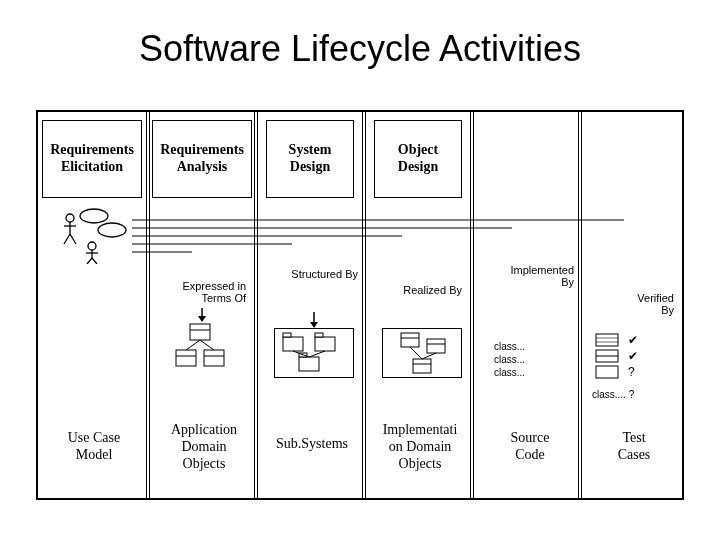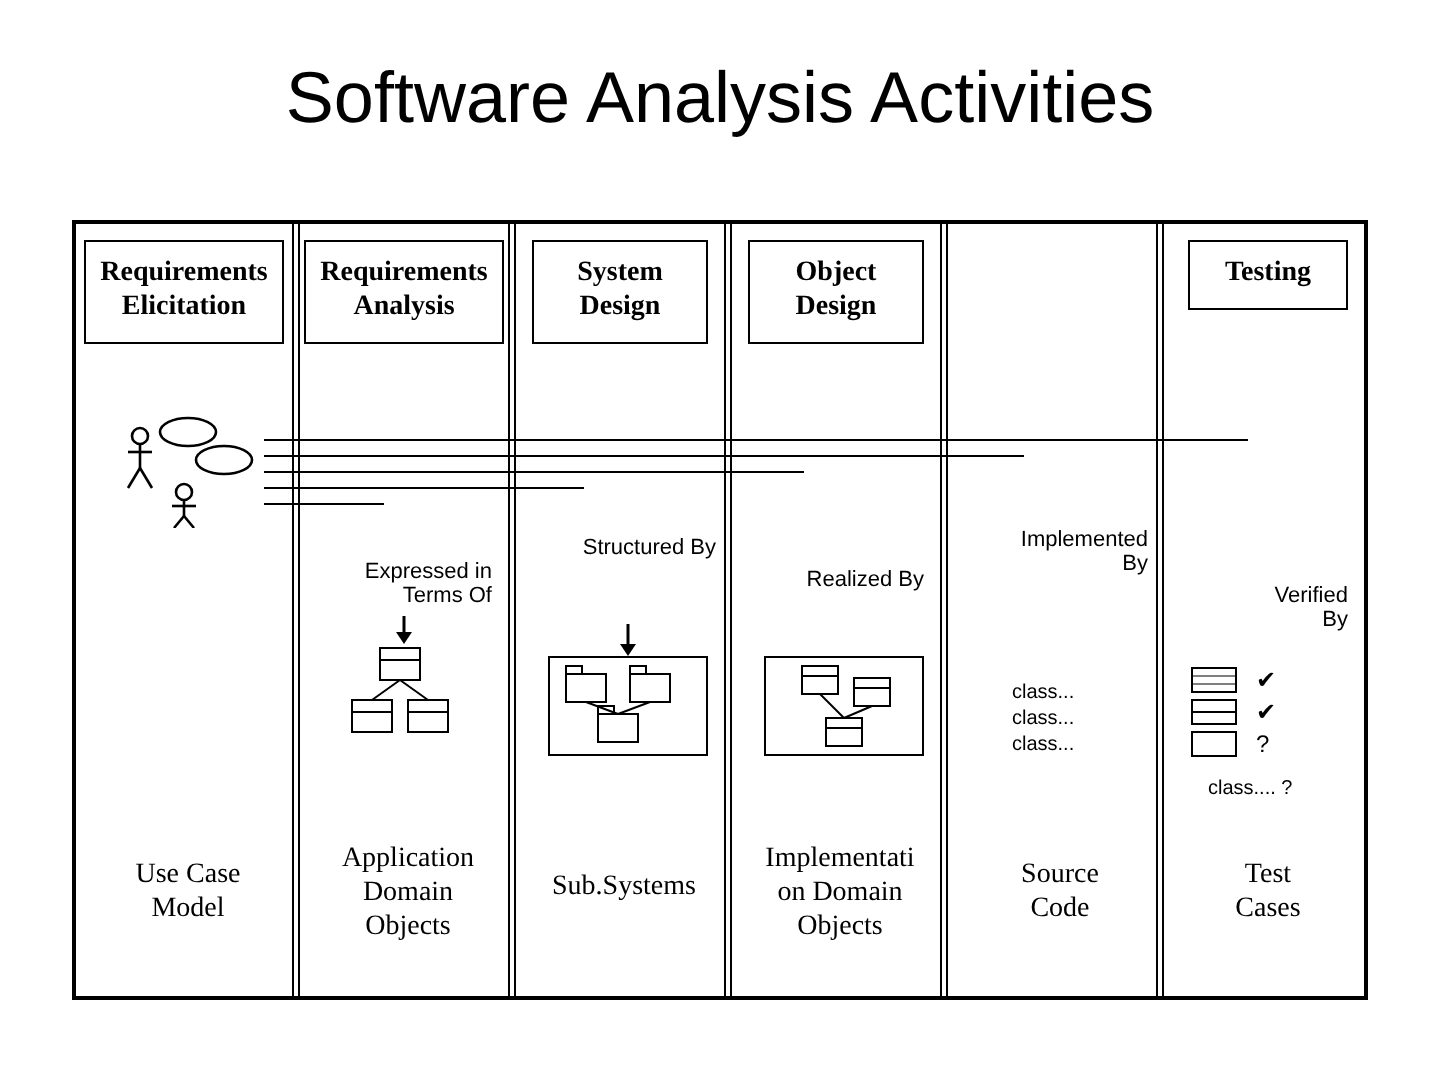--- a/index.html
+++ b/index.html
@@ -1,47 +1,46 @@
 <!DOCTYPE html>
 <html><head>
 <meta charset="utf-8">
 <style>
   * { box-sizing: border-box; margin: 0; padding: 0; }
   body { font-family: "Times New Roman", serif; background: #fff; }
   .slide { width: 720px; height: 540px; background: #fff; position: relative; }
   .title { font-size: 36px; font-weight: normal; text-align: center; padding: 28px 0 10px 0; font-family: Arial, sans-serif; }
   .frame { position: absolute; left: 36px; top: 110px; width: 648px; height: 390px; border: 2px solid #000; }
-  .colhead { position: absolute; top: 8px; border: 1px solid #000; text-align: center; font-weight: bold; font-size: 14px; padding: 8px 2px; line-height: 1.2; }
+  .colhead { position: absolute; top: 8px; border: 1px solid #000; text-align: center; font-weight: bold; font-size: 14px; padding: 21px 2px; line-height: 1.2; }
   .linklabel { position: absolute; font-family: Arial, sans-serif; font-size: 11px; text-align: right; line-height: 1.1; }
   .artbox { position: absolute; border: 1px solid #000; }
   .artlabel { position: absolute; text-align: center; font-size: 14px; line-height: 1.2; font-family: "Times New Roman", serif; }
-  .classline { position: absolute; font-family: Arial, sans-serif; font-size: 10px; line-height: 1.3; margin-left: 12px; }
+  .classline { position: absolute; font-family: Arial, sans-serif; font-size: 10px; line-height: 1.3; }
   svg { position: absolute; }
   .check { font-family: Arial, sans-serif; font-size: 12px; }
 </style>
 </head>
 <body>
 
 <div class="slide">
 
-  <div class="title">Software Analysis Activities</div>
+  <div class="title">Software Lifecycle Activities</div>
 
   <div class="frame">
 
     <div style="position:absolute;left:108px;top:0;height:100%;width:0;border-right:4px double #000"></div>
     <div style="position:absolute;left:216px;top:0;height:100%;width:0;border-right:4px double #000"></div>
     <div style="position:absolute;left:324px;top:0;height:100%;width:0;border-right:4px double #000"></div>
     <div style="position:absolute;left:432px;top:0;height:100%;width:0;border-right:4px double #000"></div>
     <div style="position:absolute;left:540px;top:0;height:100%;width:0;border-right:4px double #000"></div>
 
     <div class="colhead" style="left:4px;width:100px">Requirements<br>Elicitation</div>
     <div class="colhead" style="left:114px;width:100px">Requirements<br>Analysis</div>
     <div class="colhead" style="left:228px;width:88px">System<br>Design</div>
     <div class="colhead" style="left:336px;width:88px">Object<br>Design</div>
-    <div class="colhead" style="left:556px;width:80px">Testing</div>
 
     <svg style="left:18px;top:92px;width:76px;height:60px">
 
       <circle cx="14" cy="14" r="4" fill="none" stroke="#000" stroke-width="1.3"></circle>
       <line x1="14" y1="18" x2="14" y2="30" stroke="#000" stroke-width="1.3"></line>
       <line x1="8" y1="22" x2="20" y2="22" stroke="#000" stroke-width="1.3"></line>
       <line x1="14" y1="30" x2="8" y2="40" stroke="#000" stroke-width="1.3"></line>
       <line x1="14" y1="30" x2="20" y2="40" stroke="#000" stroke-width="1.3"></line>
       <ellipse cx="38" cy="12" rx="14" ry="7" fill="none" stroke="#000" stroke-width="1.3"></ellipse>
       <ellipse cx="56" cy="26" rx="14" ry="7" fill="none" stroke="#000" stroke-width="1.3"></ellipse>

